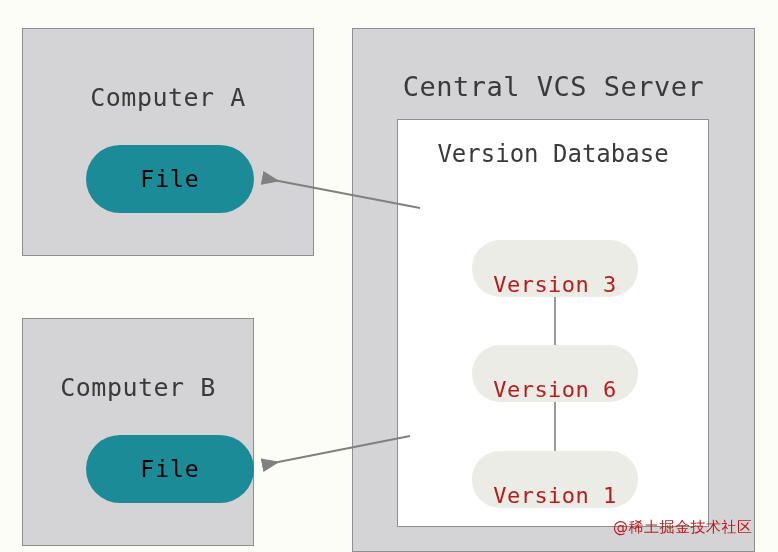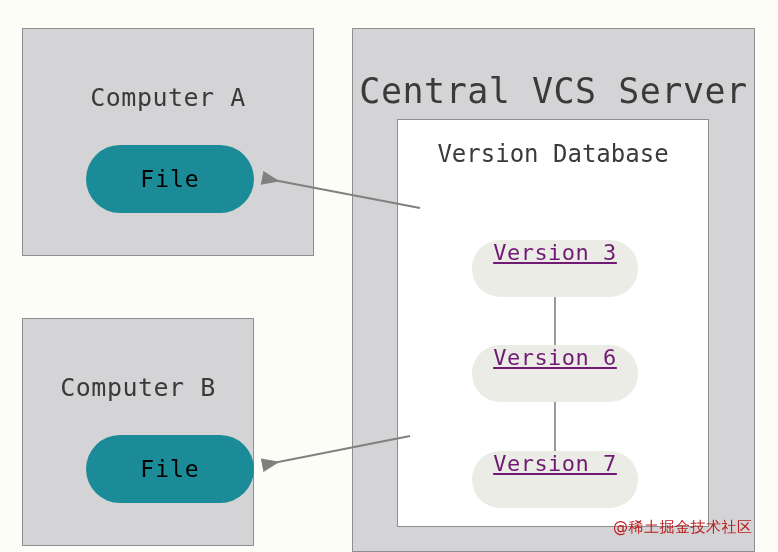--- a/index.html
+++ b/index.html
@@ -75,21 +75,21 @@
 
   
   #server-panel {
     left: 352px;
     top: 28px;
     width: 403px;
     height: 524px;
   }
   #server-title {
     top: 42px;
-    font-size: 35px;
+    font-size: 27px;
   }
 
   
   #version-db {
     position: absolute;
     left: 44px;
     top: 90px;
     width: 312px;
     height: 408px;
     background: #ffffff;
@@ -109,26 +109,25 @@
 
   
   .version-pill {
     position: absolute;
     left: 74px;
     width: 166px;
     height: 57px;
     background: #ecece6;
     border-radius: 28px;
     display: flex;
-    align-items: flex-start;
+    align-items: flex-end;
     justify-content: center;
-    color: #701a75;
+    color: #b91c1c;
     font-size: 22px;
     letter-spacing: 0.5px;
-    text-decoration: underline;
   }
   #version-3 { top: 120px; }
   #version-2 { top: 225px; }
   #version-1 { top: 331px; }
 
   
   .connector {
     position: absolute;
     left: 156px;
     width: 2px;
@@ -190,21 +189,21 @@
 
       <div class="connector" id="connector-32"></div>
 
       <div class="version-pill" id="version-2">
         <span>Version 6</span>
       </div>
 
       <div class="connector" id="connector-21"></div>
 
       <div class="version-pill" id="version-1">
-        <span>Version 7</span>
+        <span>Version 1</span>
       </div>
     </div>
   </div>
 
   <svg id="arrows" viewBox="0 0 778 552" xmlns="http://www.w3.org/2000/svg">
     <defs>
       <marker id="arrowhead" markerWidth="9" markerHeight="7" refX="8.5" refY="3.5" orient="auto" markerUnits="strokeWidth">
         <polygon points="0 3.5, 9 0, 9 7" fill="#808080"></polygon>
       </marker>
     </defs>

